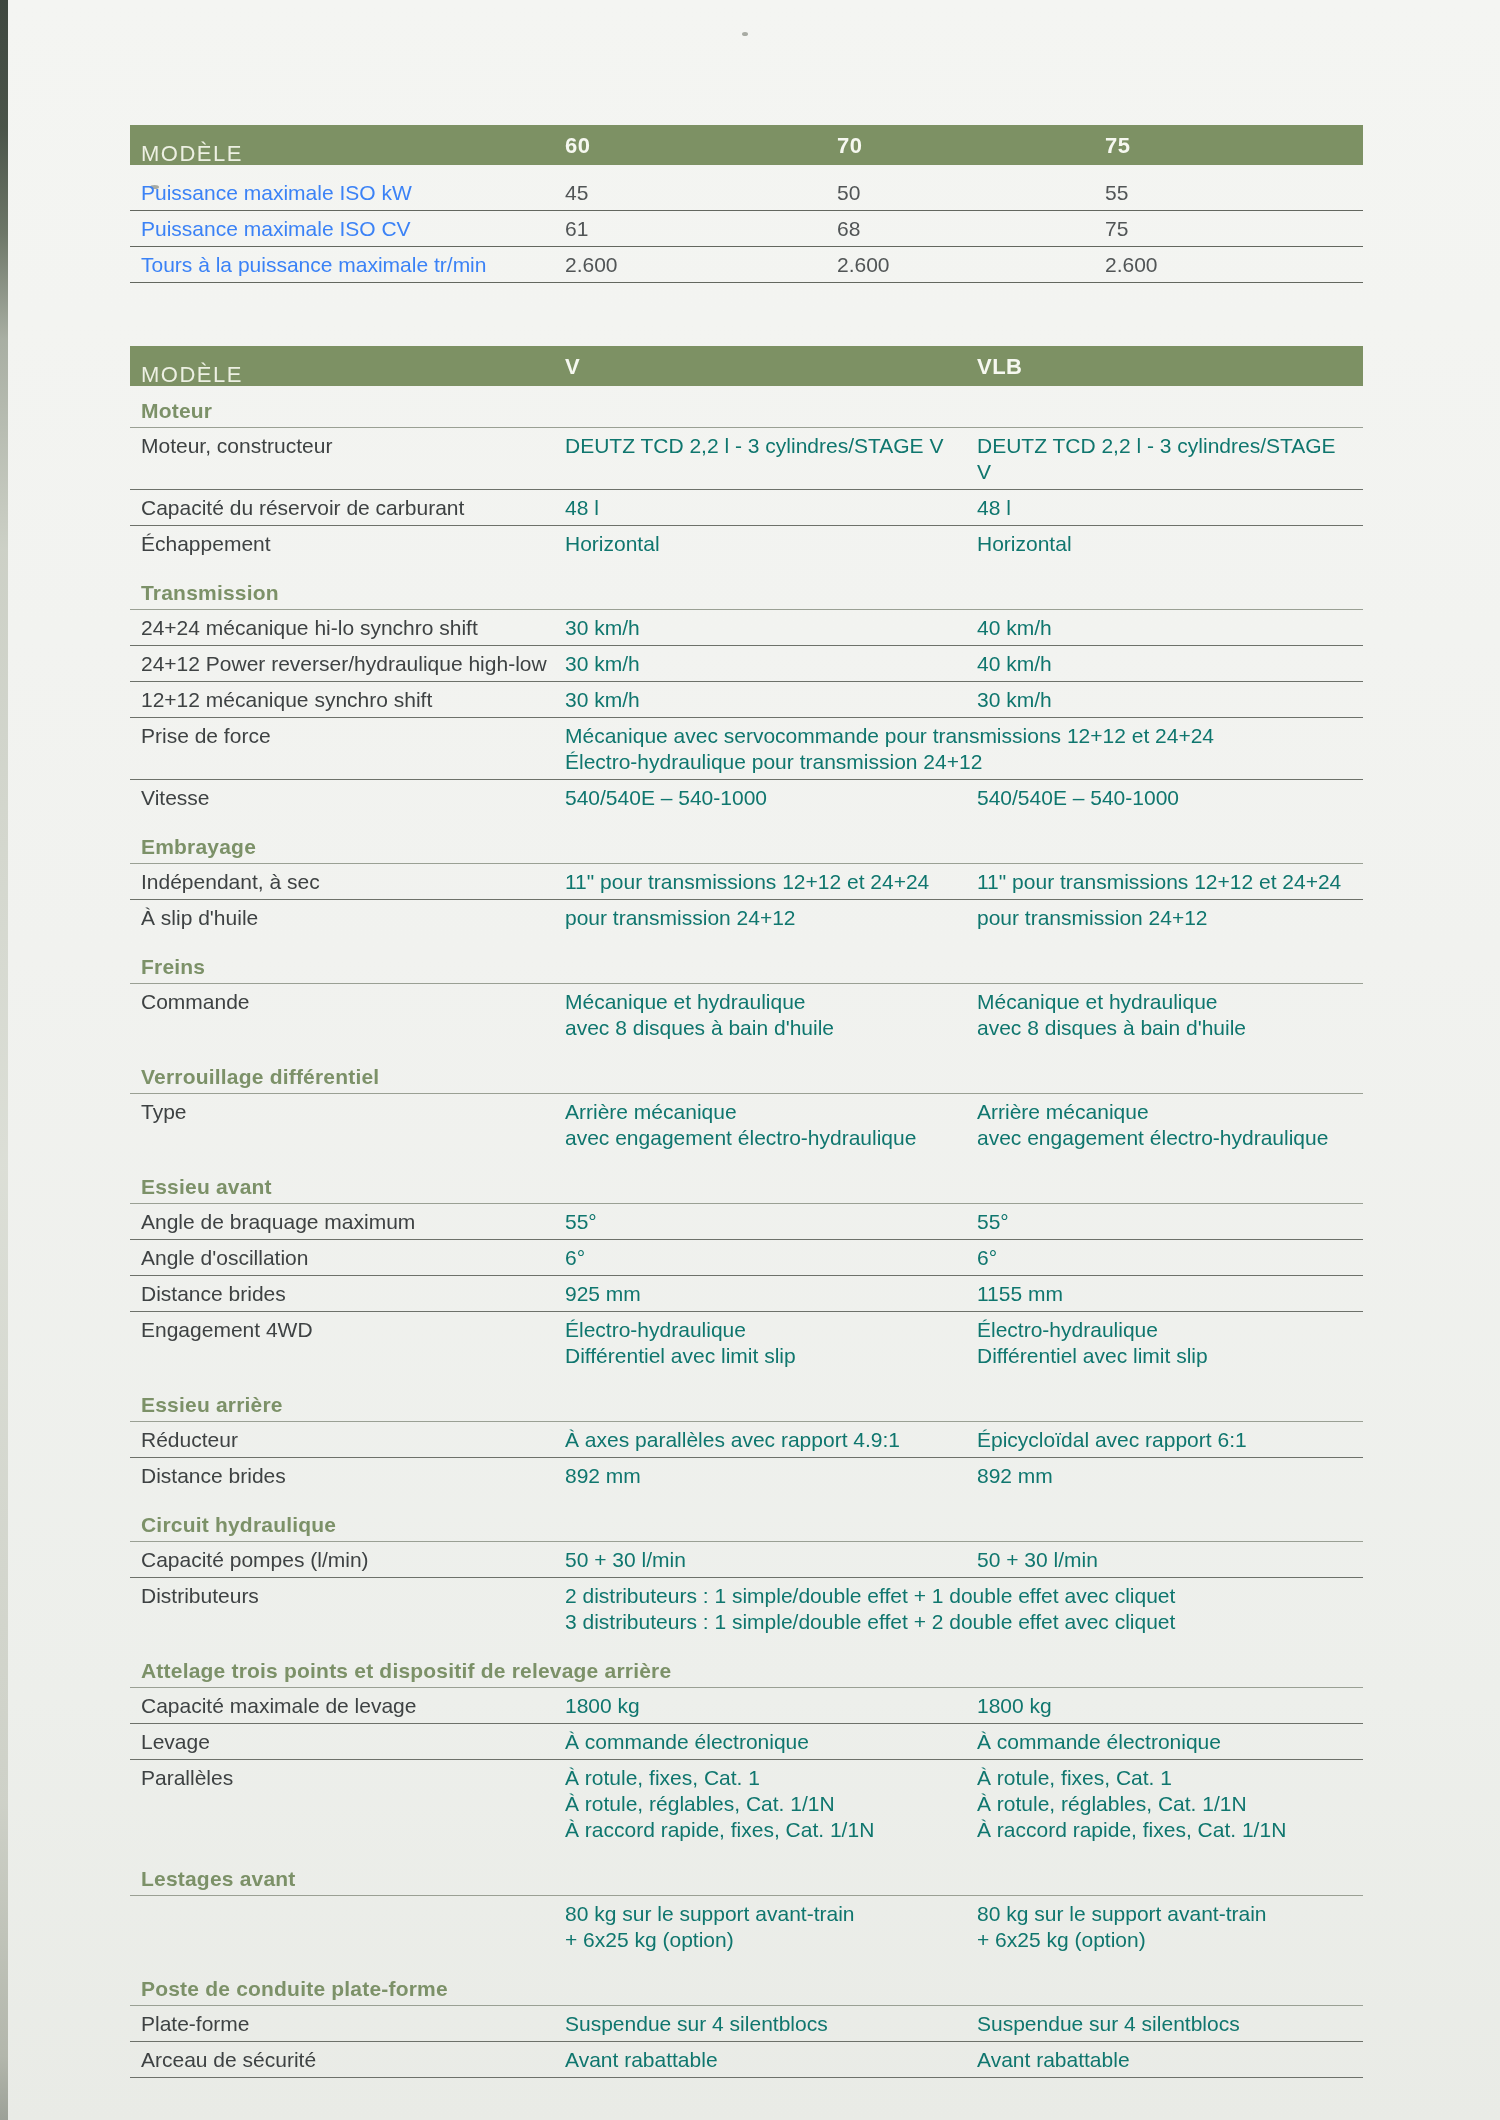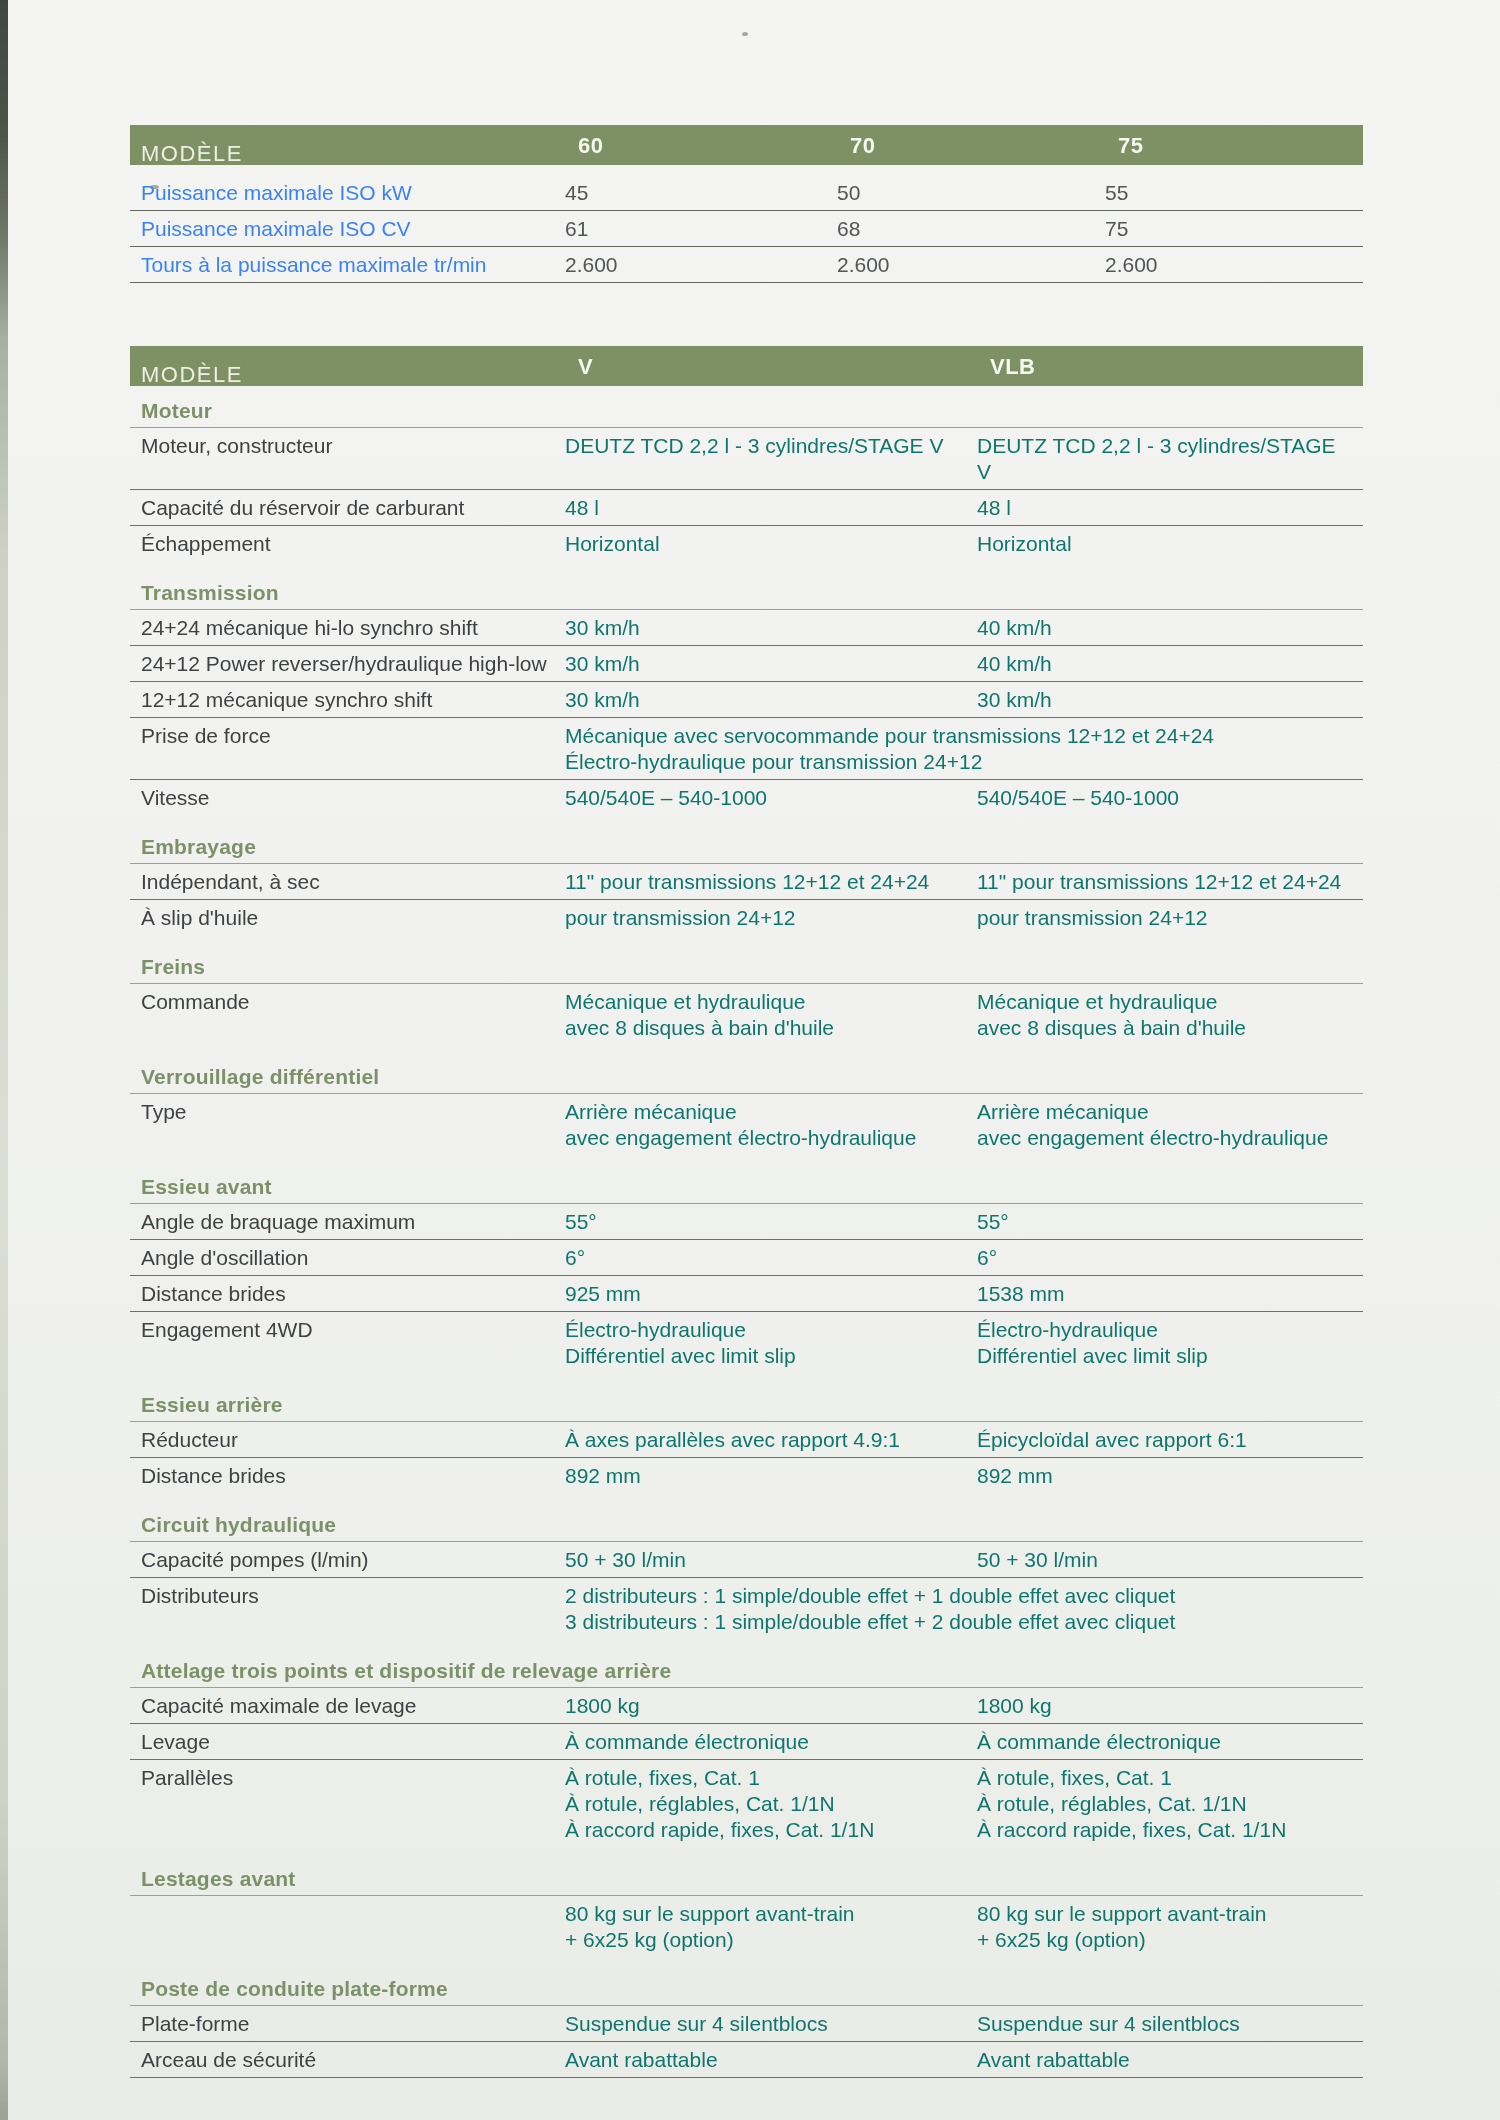--- a/index.html
+++ b/index.html
@@ -19,21 +19,21 @@
   .sheet{position:absolute;left:130px;top:0;width:1233px;}
 
   
   .bar{
     height:40px;display:grid;align-items:center;
     background:#7d9164;
   }
   .bar .hlabel{
     padding-left:11px;color:#edf0e3;font-size:22px;letter-spacing:1.5px;font-weight:400;margin-top:16px;
   }
-  .bar .hval{color:#f6f8f0;font-weight:700;font-size:22px;letter-spacing:.5px;margin-left:13px;}
+  .bar .hval{color:#f6f8f0;font-weight:700;font-size:22px;letter-spacing:.5px;}
 
   
   .t1 .bar{grid-template-columns:435px 272px 268px 1fr;margin-top:125px;}
   .t1row{
     display:grid;grid-template-columns:435px 272px 268px 1fr;
     border-bottom:1px solid #63675f;
     font-size:21px;line-height:26px;
   }
   .t1row .label{padding:5px 6px 4px 11px;color:#3b82f6;}
   .t1row .val{padding:5px 0 4px 0;color:#515556;}
@@ -189,21 +189,21 @@
           <div class="val">55°</div>
         </div>
         <div class="t2row">
           <div class="label">Angle d'oscillation</div>
           <div class="val">6°</div>
           <div class="val">6°</div>
         </div>
         <div class="t2row">
           <div class="label">Distance brides</div>
           <div class="val">925 mm</div>
-          <div class="val">1538 mm</div>
+          <div class="val">1155 mm</div>
         </div>
         <div class="t2row noline">
           <div class="label">Engagement 4WD</div>
           <div class="val">Électro-hydraulique
 Différentiel avec limit slip</div>
           <div class="val">Électro-hydraulique
 Différentiel avec limit slip</div>
         </div>
         <div class="t2row section">
           <div class="seclabel">Essieu arrière</div>

